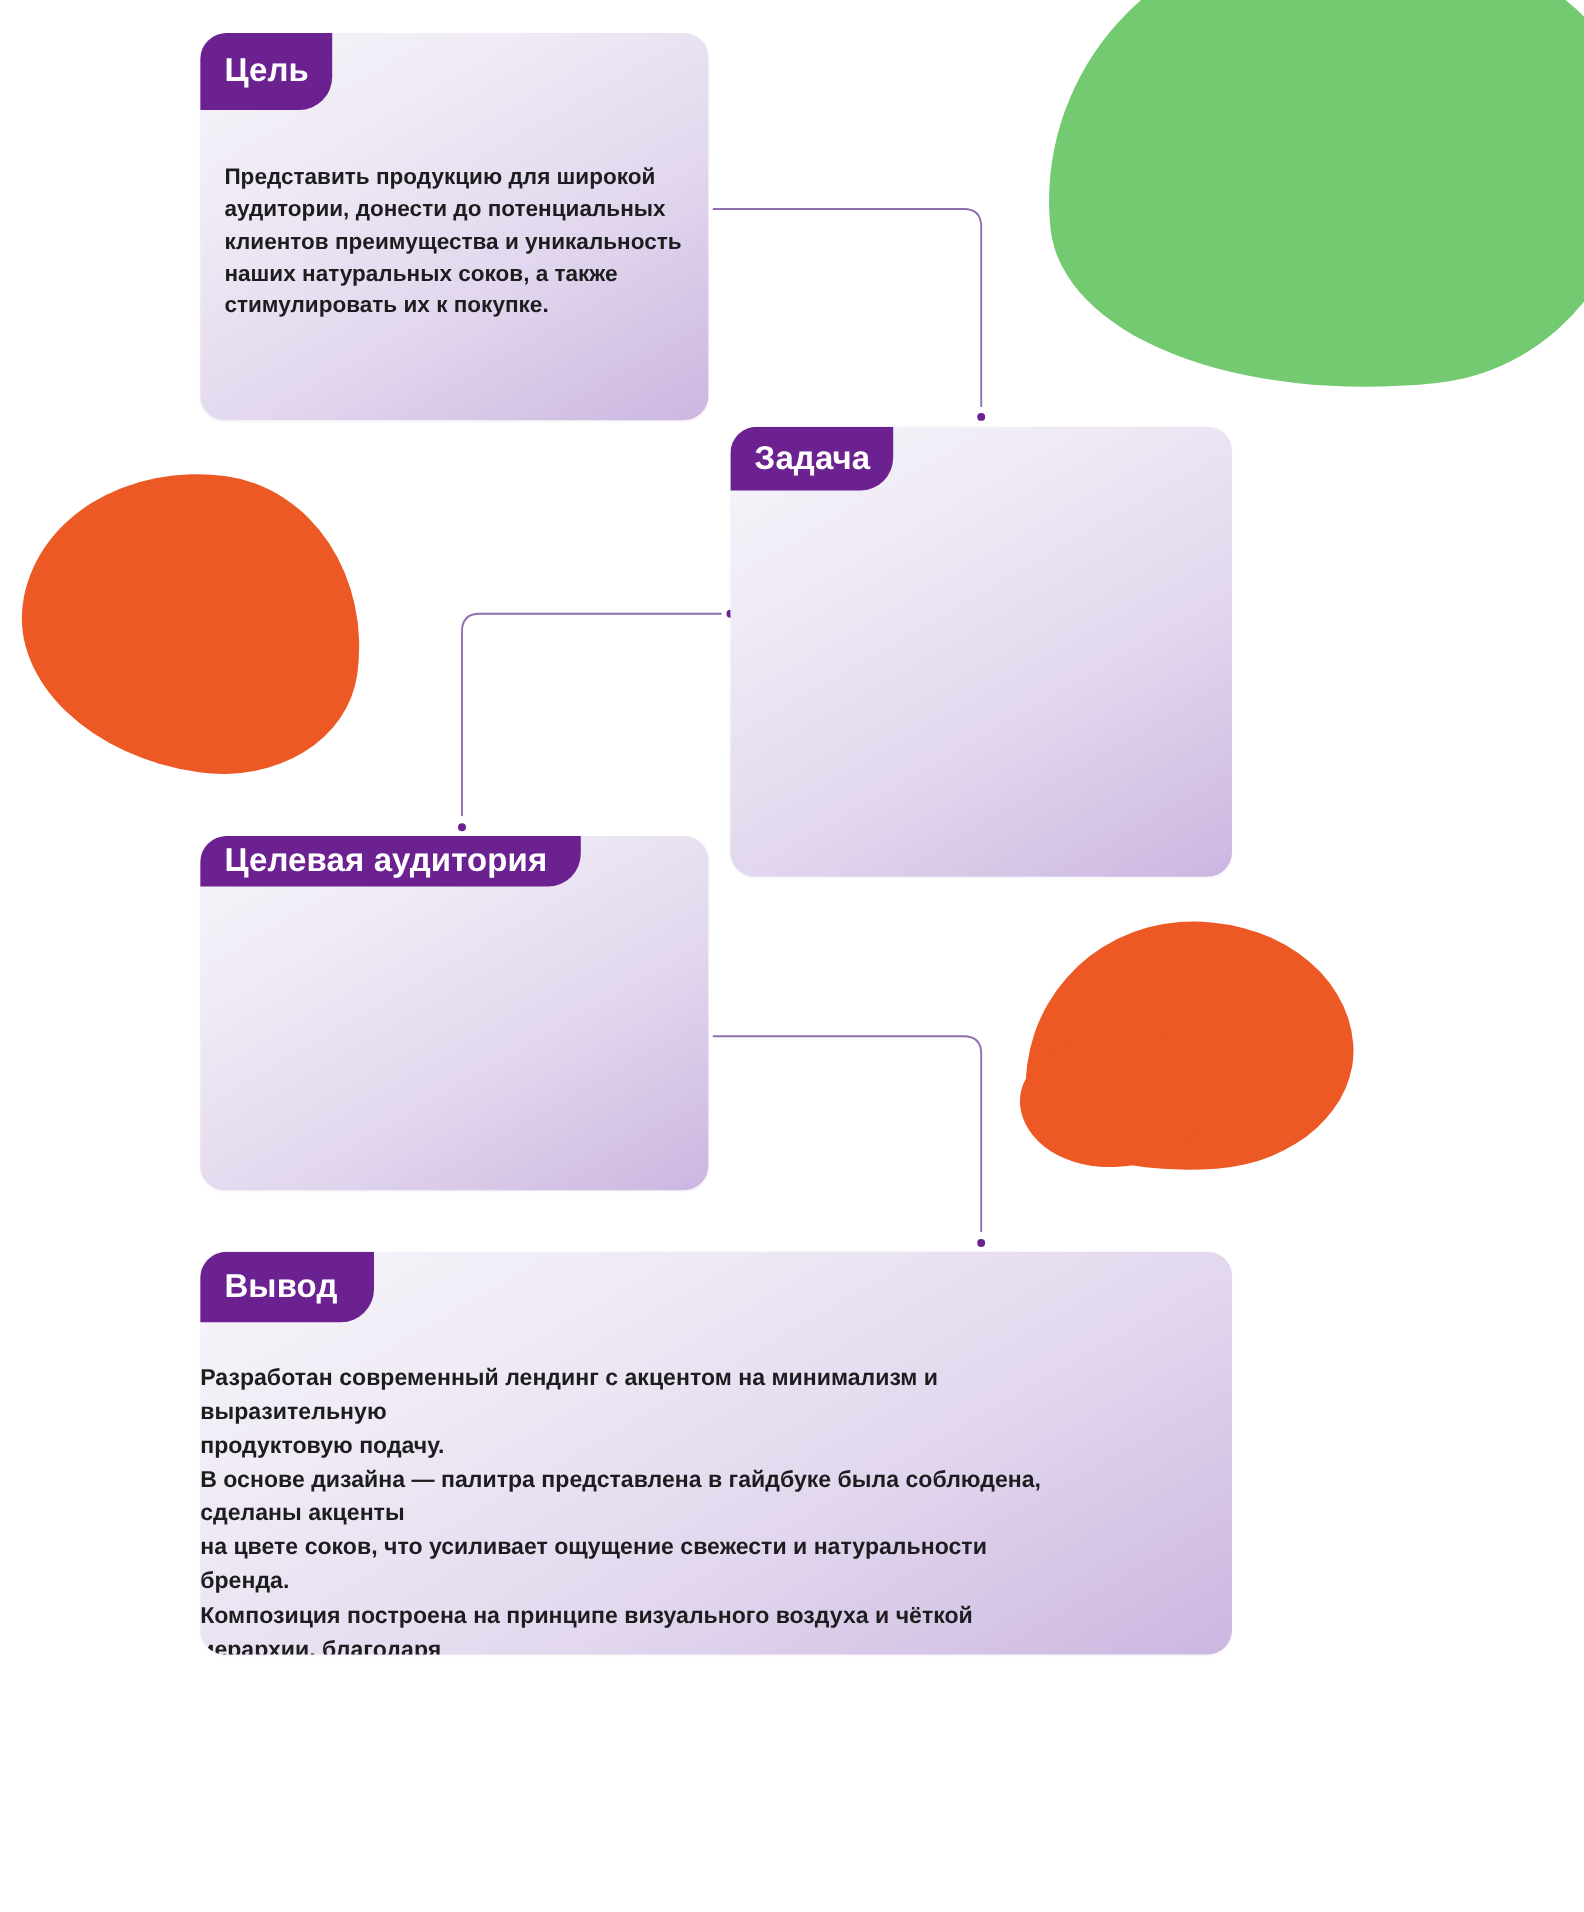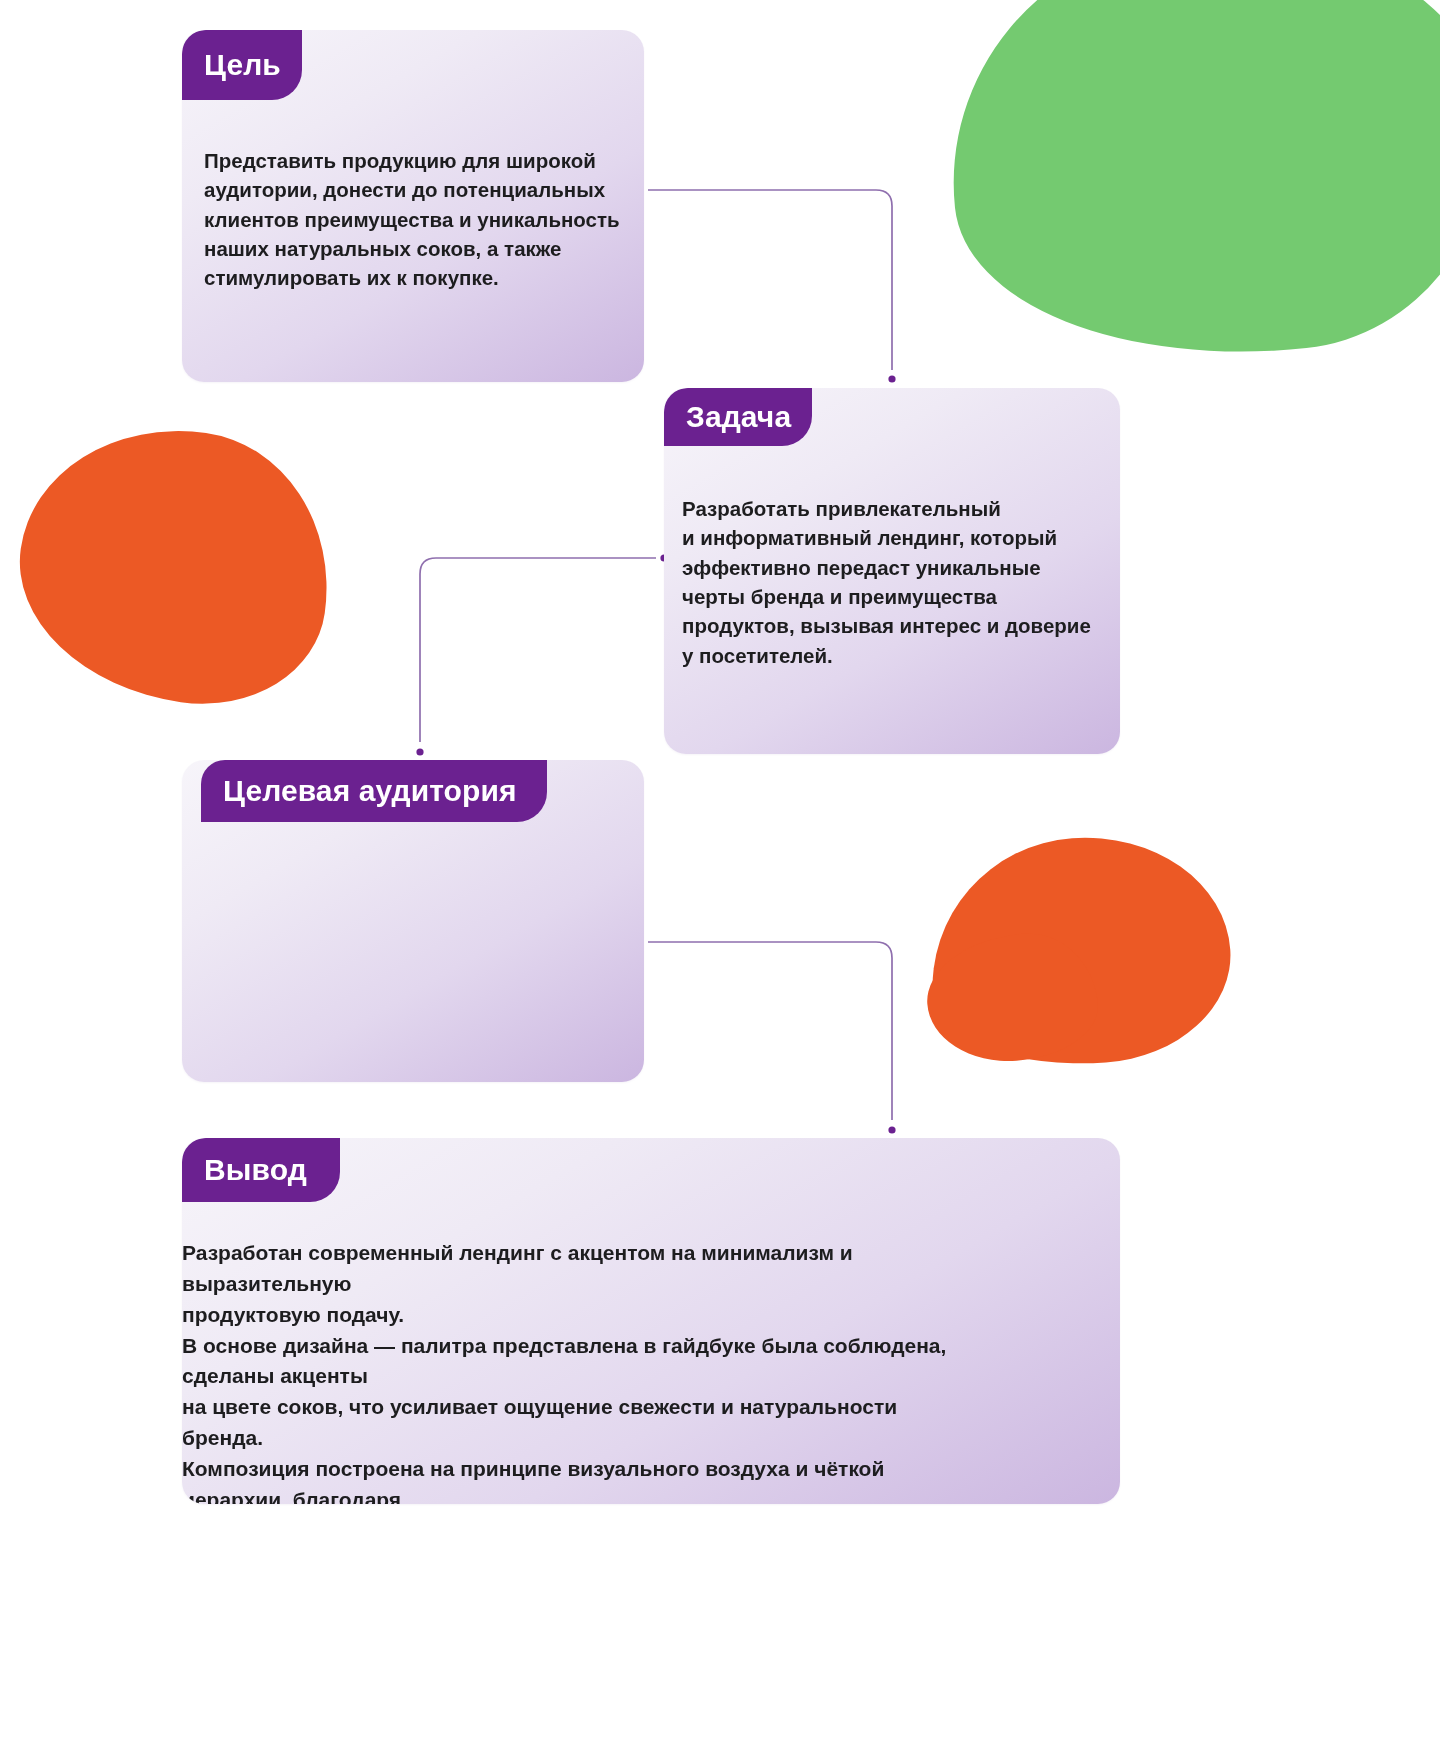--- a/index.html
+++ b/index.html
@@ -88,27 +88,27 @@
     white-space:pre-line;
     font-weight:bold;
   }
 
   
   #card-goal{ left:182px; top:30px; width:462px; height:352px; }
   #card-goal .badge{ width:120px; height:70px; }
   #card-goal .body-text{ left:22px; top:116px; width:430px; }
 
   
-  #card-task{ left:664px; top:388px; width:456px; height:366px; }
+  #card-task{ left:664px; top:388px; width:456px; height:409px; }
   #card-task .badge{ width:148px; height:58px; }
   #card-task .body-text{ left:18px; top:106px; width:432px; }
 
   
   #card-audience{ left:182px; top:760px; width:462px; height:322px; }
-  #card-audience .badge{ width:346px; height:62px;margin-left:19px; }
+  #card-audience .badge{ width:346px; height:46px; }
   #card-audience .body-text{ left:22px; top:108px; width:430px; }
 
   
   #card-conclusion{ left:182px; top:1138px; width:938px; height:366px; }
   #card-conclusion .badge{ width:158px; height:64px; }
   #card-conclusion .body-text{
     left:0px; top:100px; width:798px;
     font-size:21px; line-height:1.47;
   }
 </style>
@@ -148,26 +148,20 @@
 аудитории, донести до потенциальных
 клиентов преимущества и уникальность
 наших натуральных соков, а также
 стимулировать их к покупке.</div>
 </div>
 
 <div class="card" id="card-task">
   <div class="badge">
     <span class="badge-text">Задача</span>
   </div>
-  <div class="body-text">Разработать привлекательный
-и информативный лендинг, который
-эффективно передаст уникальные
-черты бренда и преимущества
-продуктов, вызывая интерес и доверие
-у посетителей.</div>
 </div>
 
 <div class="card" id="card-audience">
   <div class="badge">
     <span class="badge-text">Целевая аудитория</span>
   </div>
 </div>
 
 <div class="card" id="card-conclusion">
   <div class="badge">

